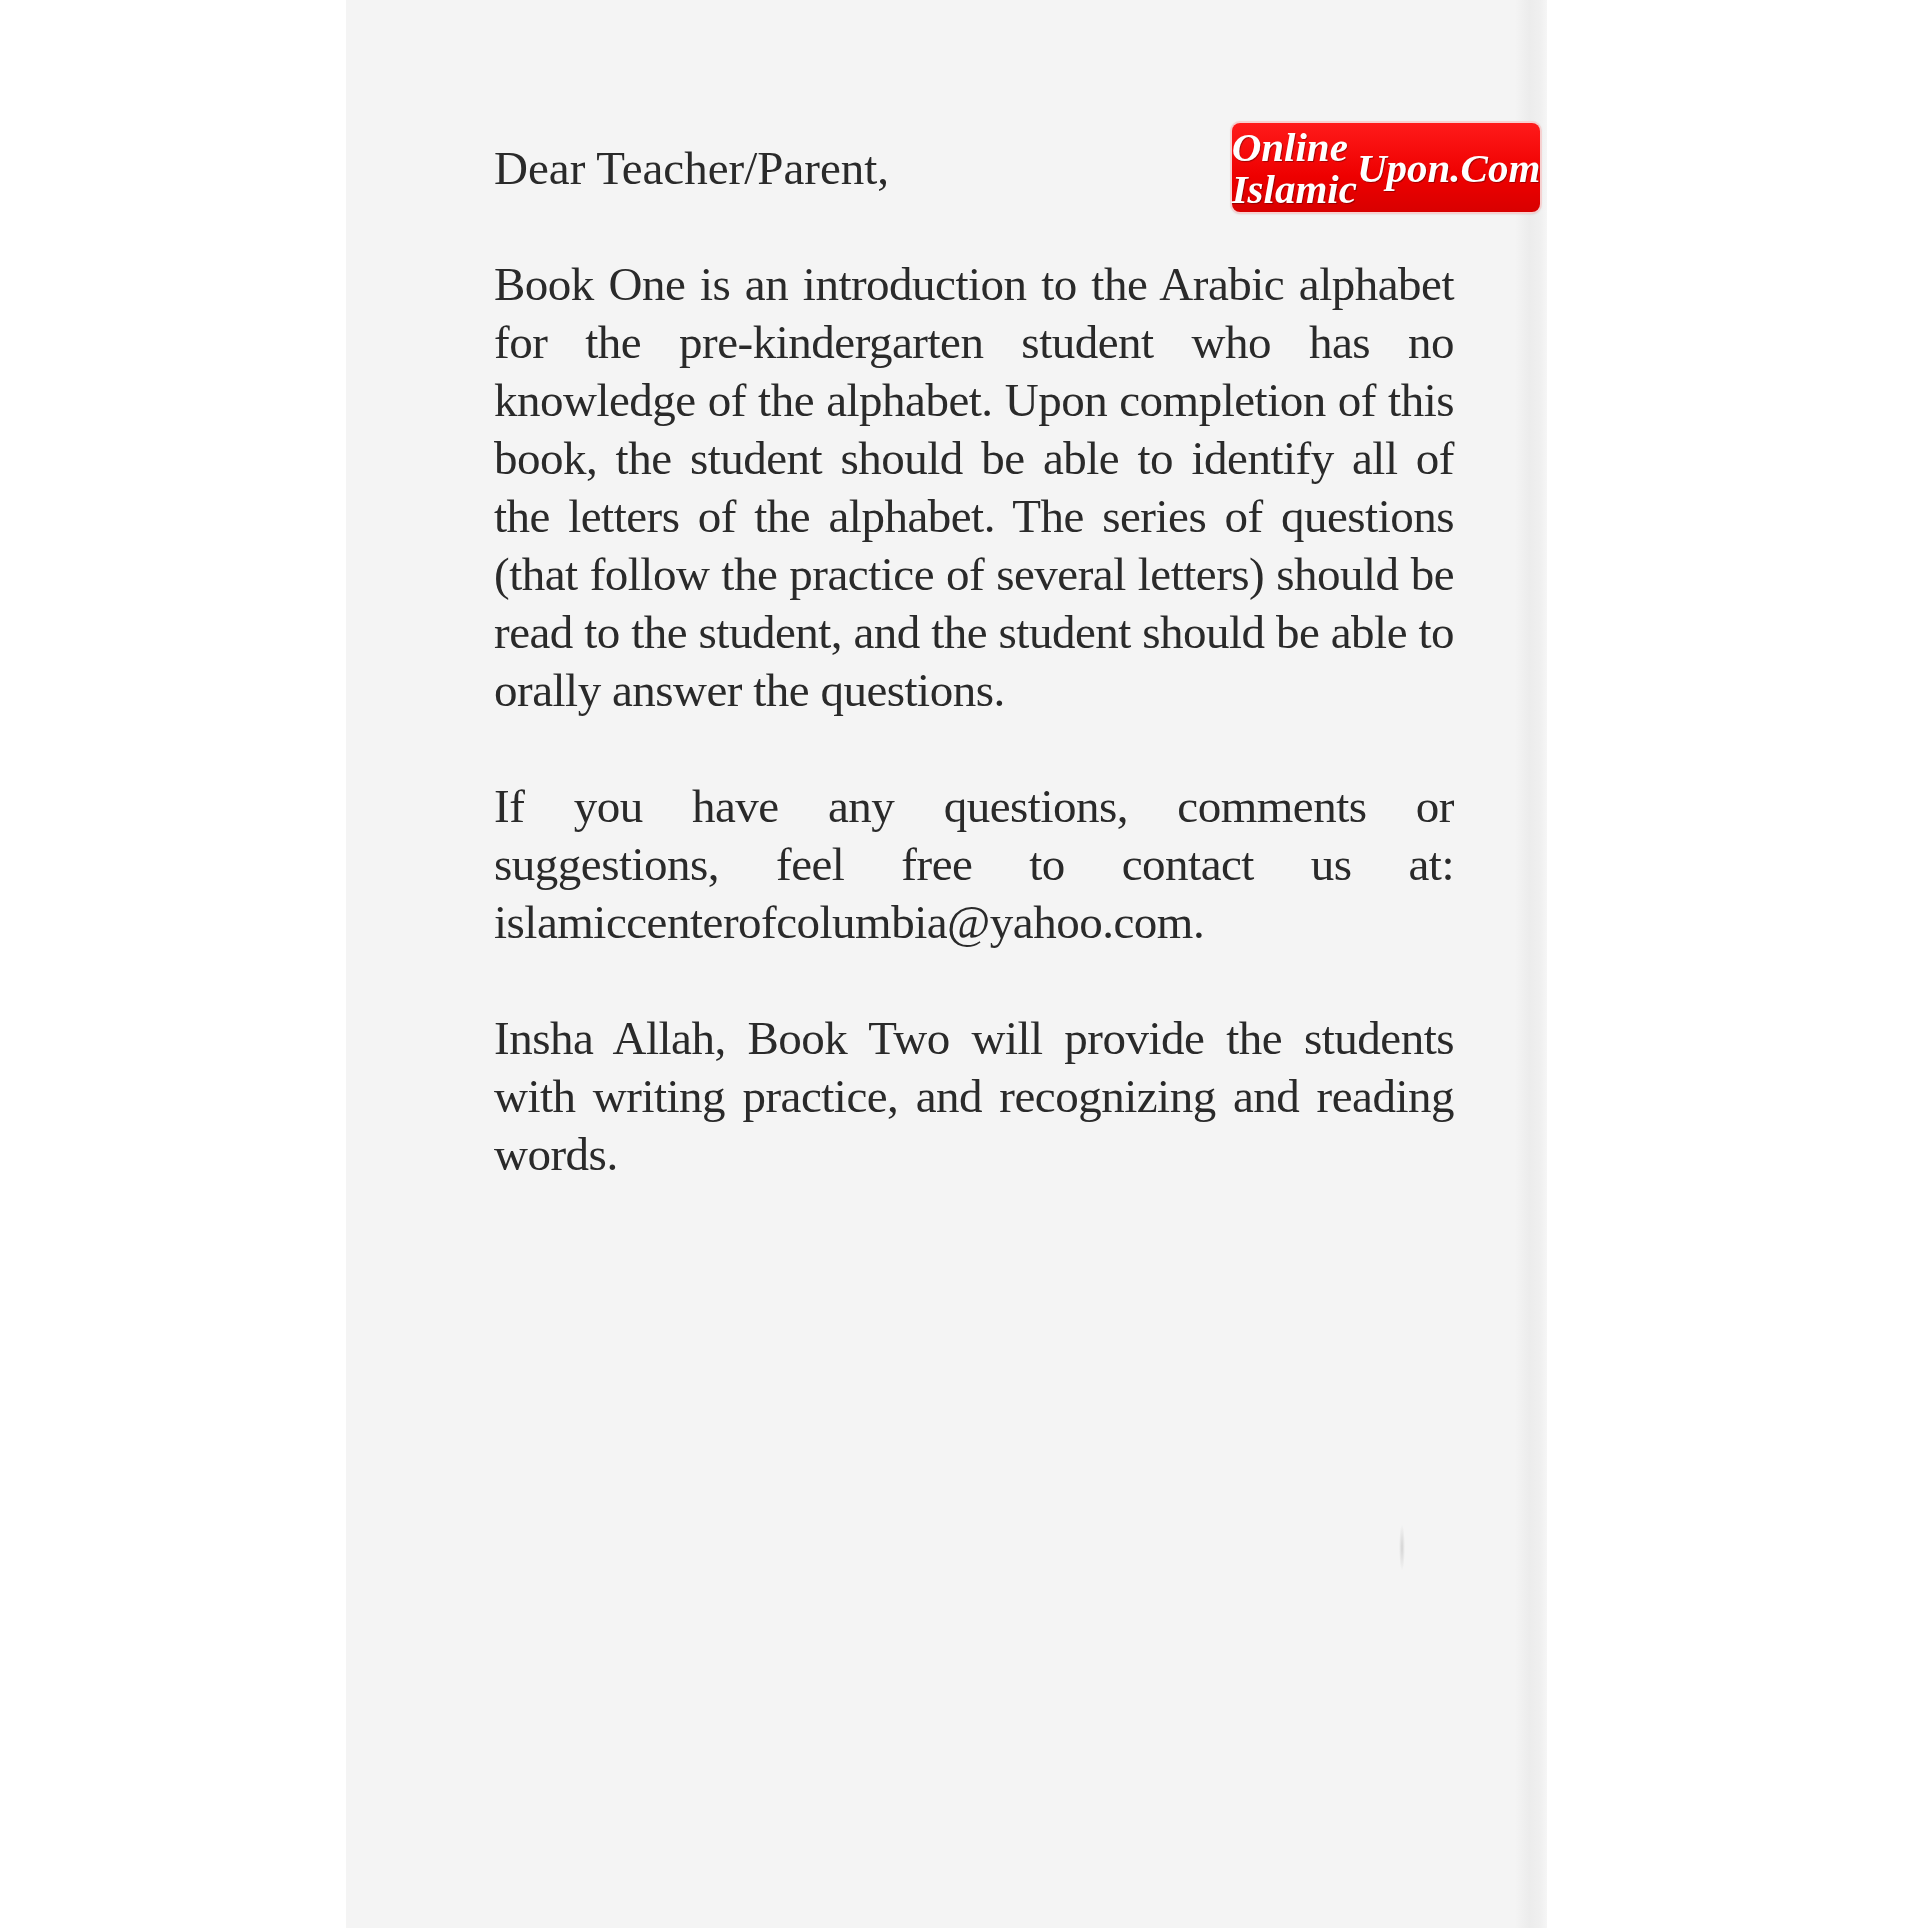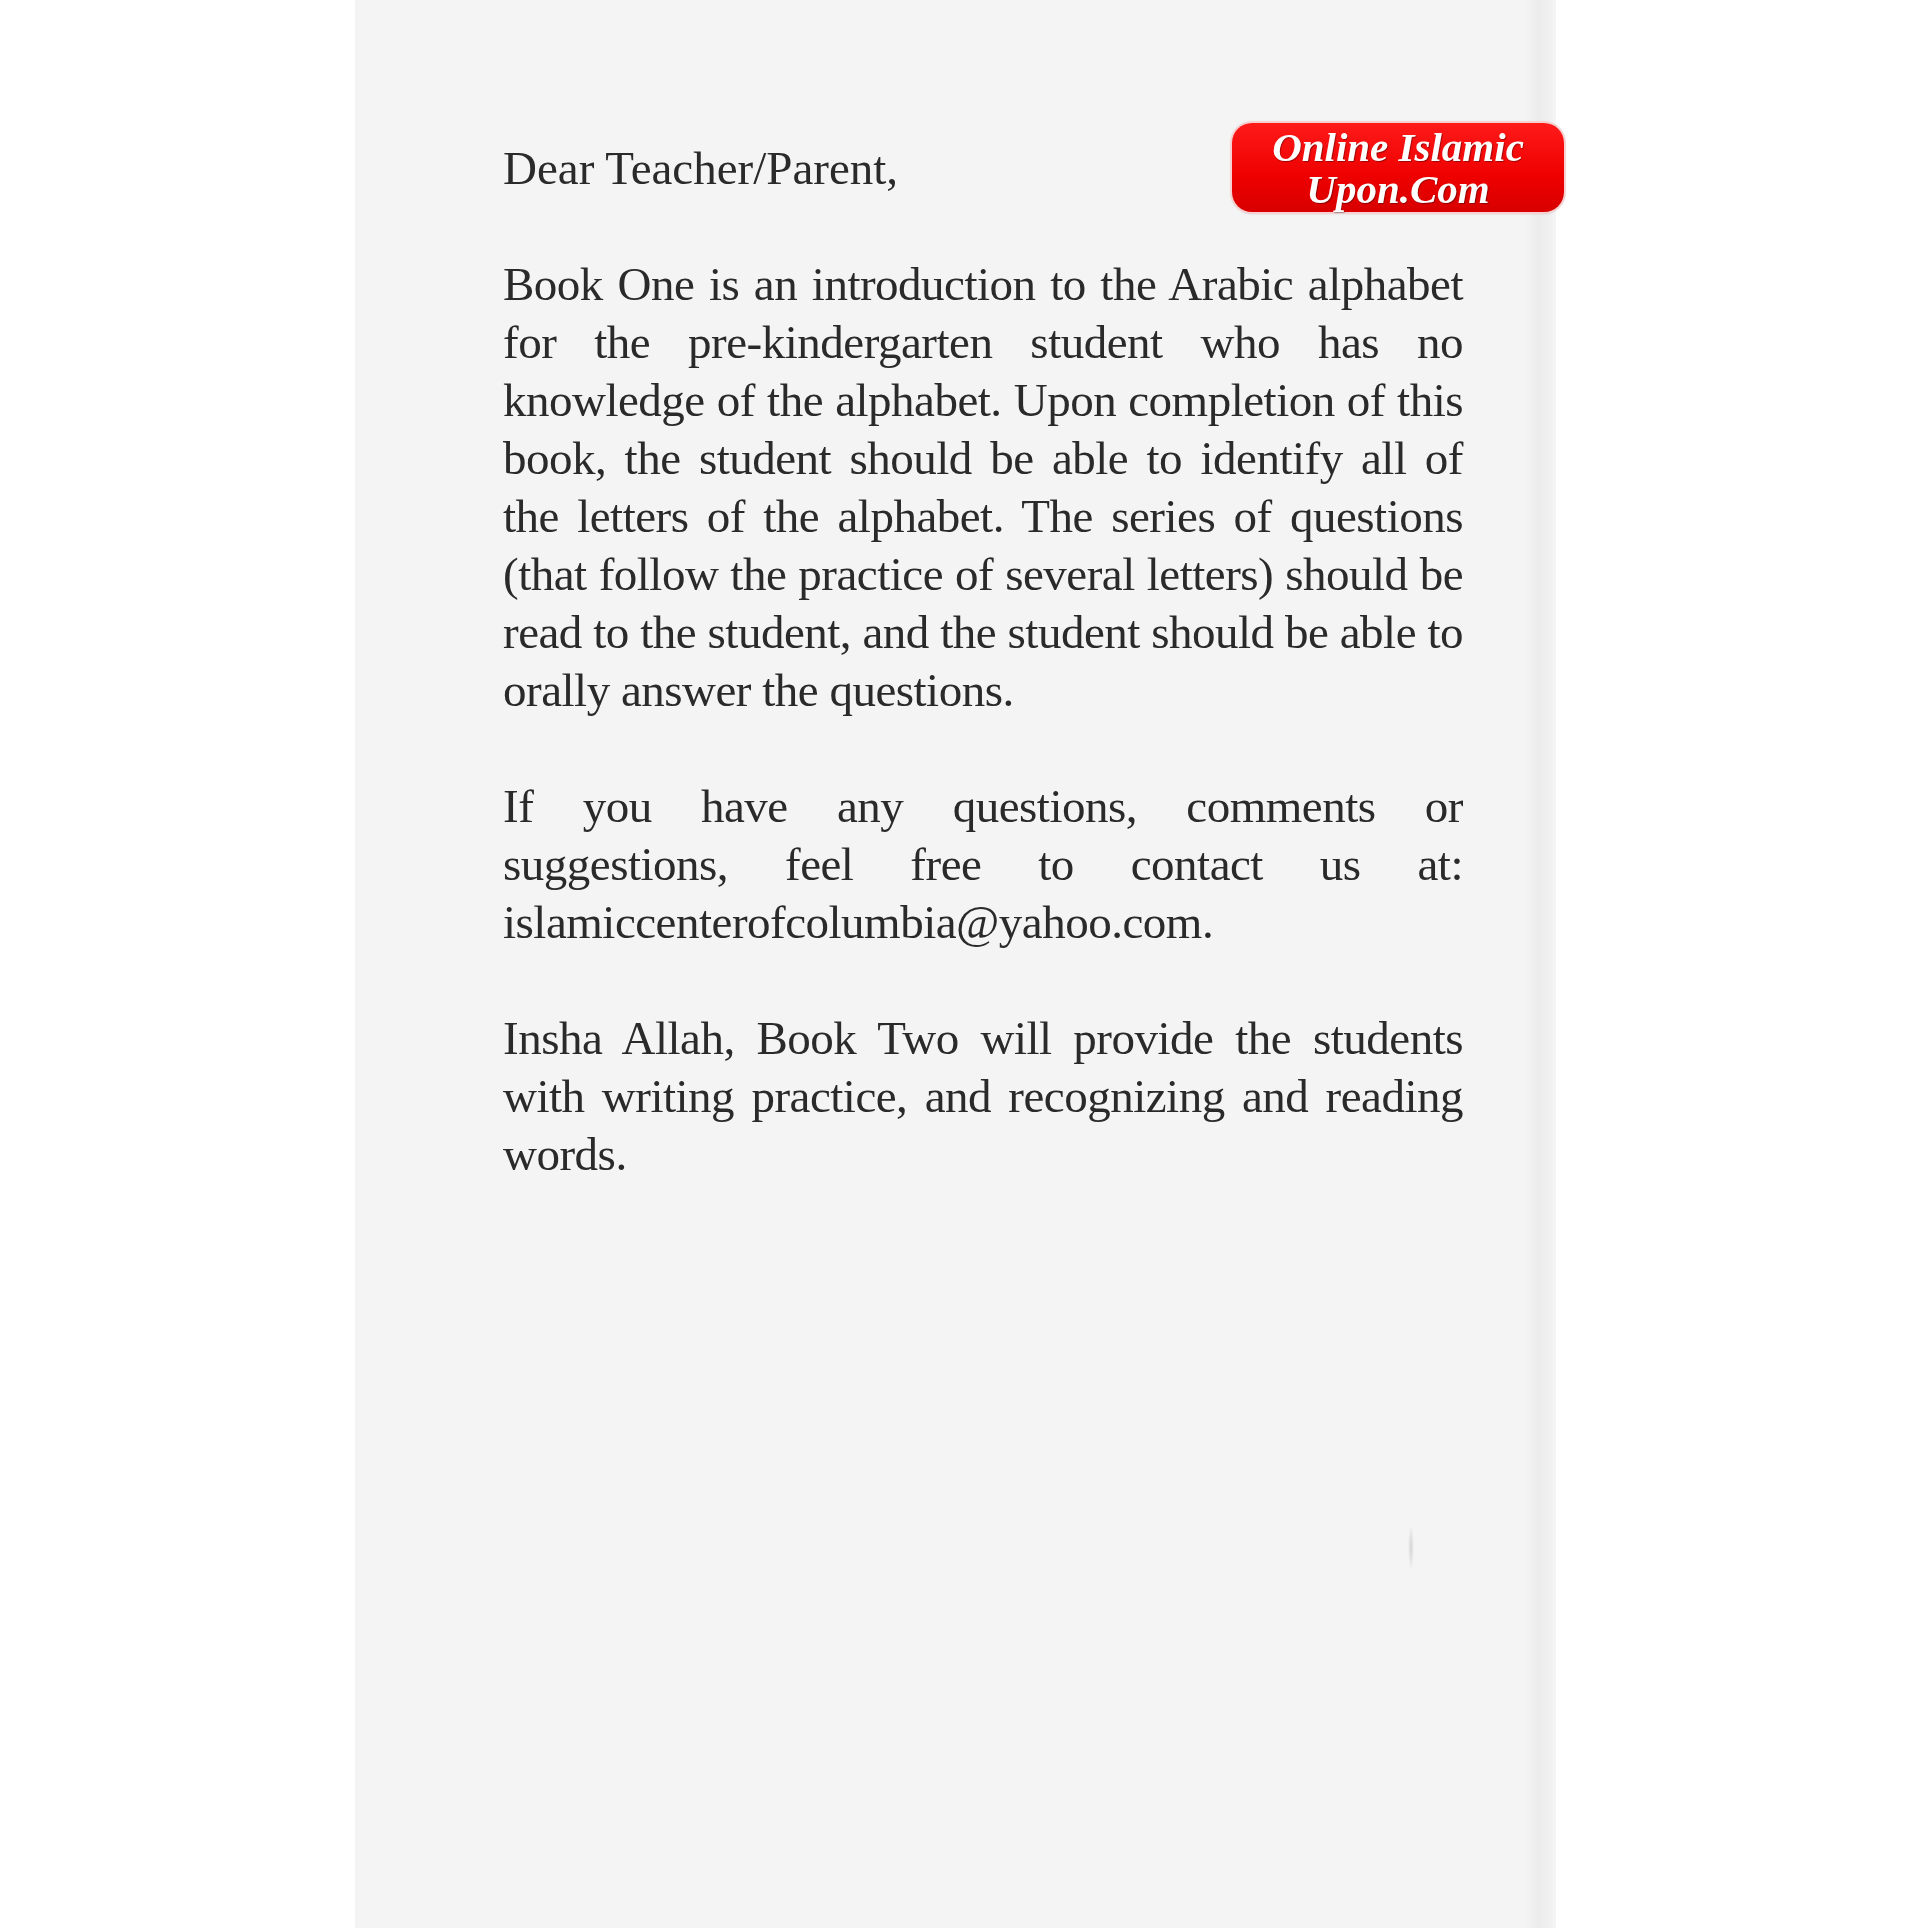--- a/index.html
+++ b/index.html
@@ -5,21 +5,21 @@
     html, body {
       margin: 0;
       padding: 0;
       width: 1928px;
       height: 1928px;
       background: #ffffff;
       overflow: hidden;
     }
     .page {
       position: absolute;
-      left: 355px;
+      left: 346px;
       top: 0;
       width: 1201px;
       height: 1928px;
       background: #f4f4f4;
     }
     .page-edge {
       position: absolute;
       right: 0;
       top: 0;
       width: 32px;
@@ -46,27 +46,26 @@
       text-align-last: left;
       letter-spacing: -0.5px;
     }
     .para.spaced {
       word-spacing: 5.6px;
     }
     .badge {
       position: absolute;
       left: 1232px;
       top: 123px;
-      width: 332px;
+      width: 308px;
       height: 89px;
       background: linear-gradient(to bottom, #ff1a1a 0%, #ee0000 60%, #d80000 100%);
-      border-radius: 20px;
+      border-radius: 8px;
       box-shadow: 0 0 0 1.9px #f7d0d0, 0 0.9px 2.8px rgba(0,0,0,0.35);
       display: flex;
-      flex-direction: column;
       align-items: center;
       justify-content: center;
       font-family: "Liberation Serif", "DejaVu Serif", serif;
       font-style: italic;
       font-weight: bold;
       color: #ffffff;
       font-size: 41px;
       line-height: 42px;
       text-shadow: 0.9px 0.9px 0.9px rgba(0,0,0,0.35);
     }

